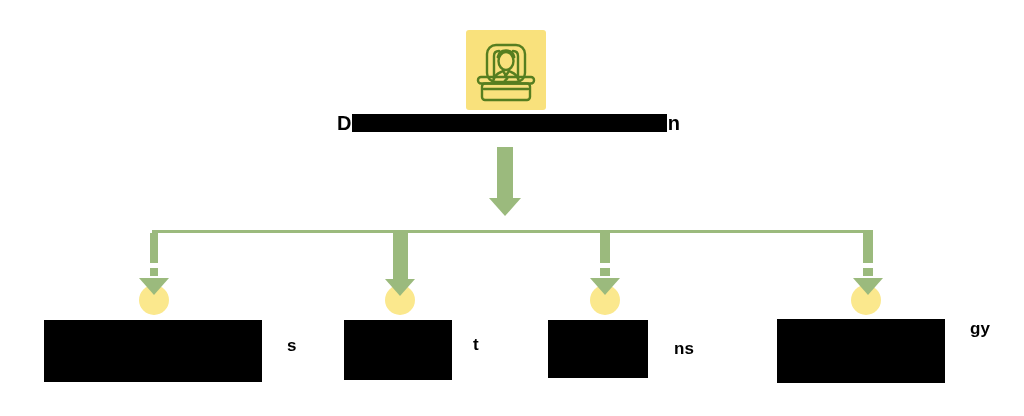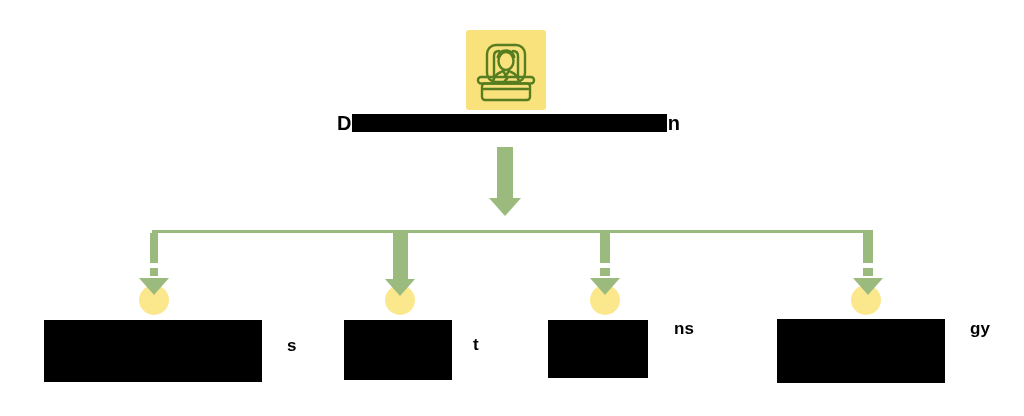--- a/index.html
+++ b/index.html
@@ -97,19 +97,19 @@
   <div class="stem green" style="left:863px;top:268px;width:10px;height:8px;"></div>
   <div class="arrow-head" style="left:853px;top:278px;"></div>
   <div class="node-circle" style="left:851px;"></div>
 
   <span class="frag" style="left:263px;top:337px">s</span>
   <div class="label-block" style="left:44px;top:320px;width:218px;height:62px"></div>
 
   <span class="frag" style="left:449px;top:336px">t</span>
   <div class="label-block" style="left:344px;top:320px;width:108px;height:60px"></div>
 
-  <span class="frag" style="left:650px;top:320px">ns</span>
+  <span class="frag" style="left:650px;top:340px">ns</span>
   <div class="label-block" style="left:548px;top:320px;width:100px;height:58px"></div>
 
   <span class="frag" style="left:946px;top:320px">gy</span>
   <div class="label-block" style="left:777px;top:319px;width:168px;height:64px"></div>
 
 </div>
 
 </body></html>

